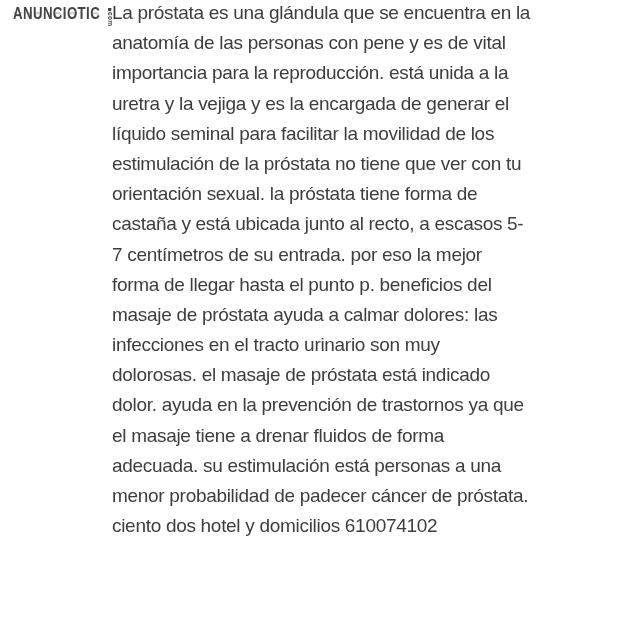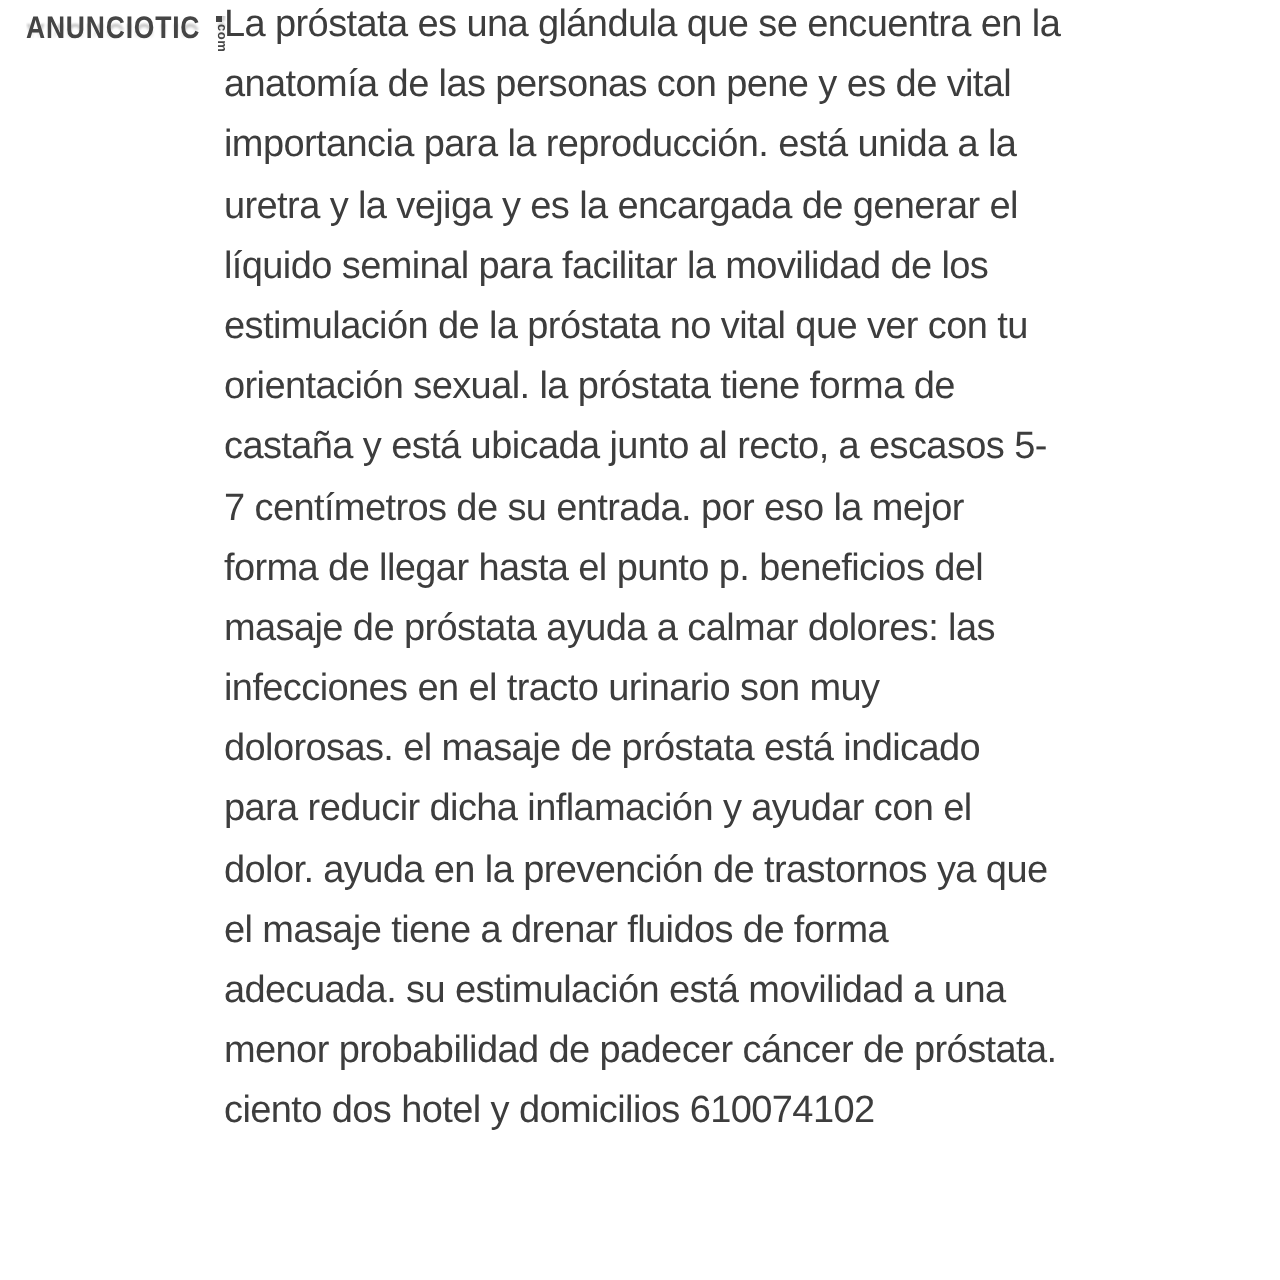--- a/index.html
+++ b/index.html
@@ -108,29 +108,28 @@
       </span>
     </div>
   </div>
 
   <div class="article">
     <div class="line">La próstata es una glándula que se encuentra en la</div>
     <div class="line">anatomía de las personas con pene y es de vital</div>
     <div class="line">importancia para la reproducción. está unida a la</div>
     <div class="line">uretra y la vejiga y es la encargada de generar el</div>
     <div class="line">líquido seminal para facilitar la movilidad de los</div>
-    <div class="line">estimulación de la próstata no vital que ver con tu</div>
+    <div class="line">estimulación de la próstata no tiene que ver con tu</div>
     <div class="line">orientación sexual. la próstata tiene forma de</div>
     <div class="line">castaña y está ubicada junto al recto, a escasos 5-</div>
     <div class="line">7 centímetros de su entrada. por eso la mejor</div>
     <div class="line">forma de llegar hasta el punto p. beneficios del</div>
     <div class="line">masaje de próstata ayuda a calmar dolores: las</div>
     <div class="line">infecciones en el tracto urinario son muy</div>
     <div class="line">dolorosas. el masaje de próstata está indicado</div>
-    <div class="line">para reducir dicha inflamación y ayudar con el</div>
     <div class="line">dolor. ayuda en la prevención de trastornos ya que</div>
     <div class="line">el masaje tiene a drenar fluidos de forma</div>
-    <div class="line">adecuada. su estimulación está movilidad a una</div>
+    <div class="line">adecuada. su estimulación está personas a una</div>
     <div class="line">menor probabilidad de padecer cáncer de próstata.</div>
     <div class="line">ciento dos hotel y domicilios 610074102</div>
   </div>
 
 </div>
 
 </body></html>

